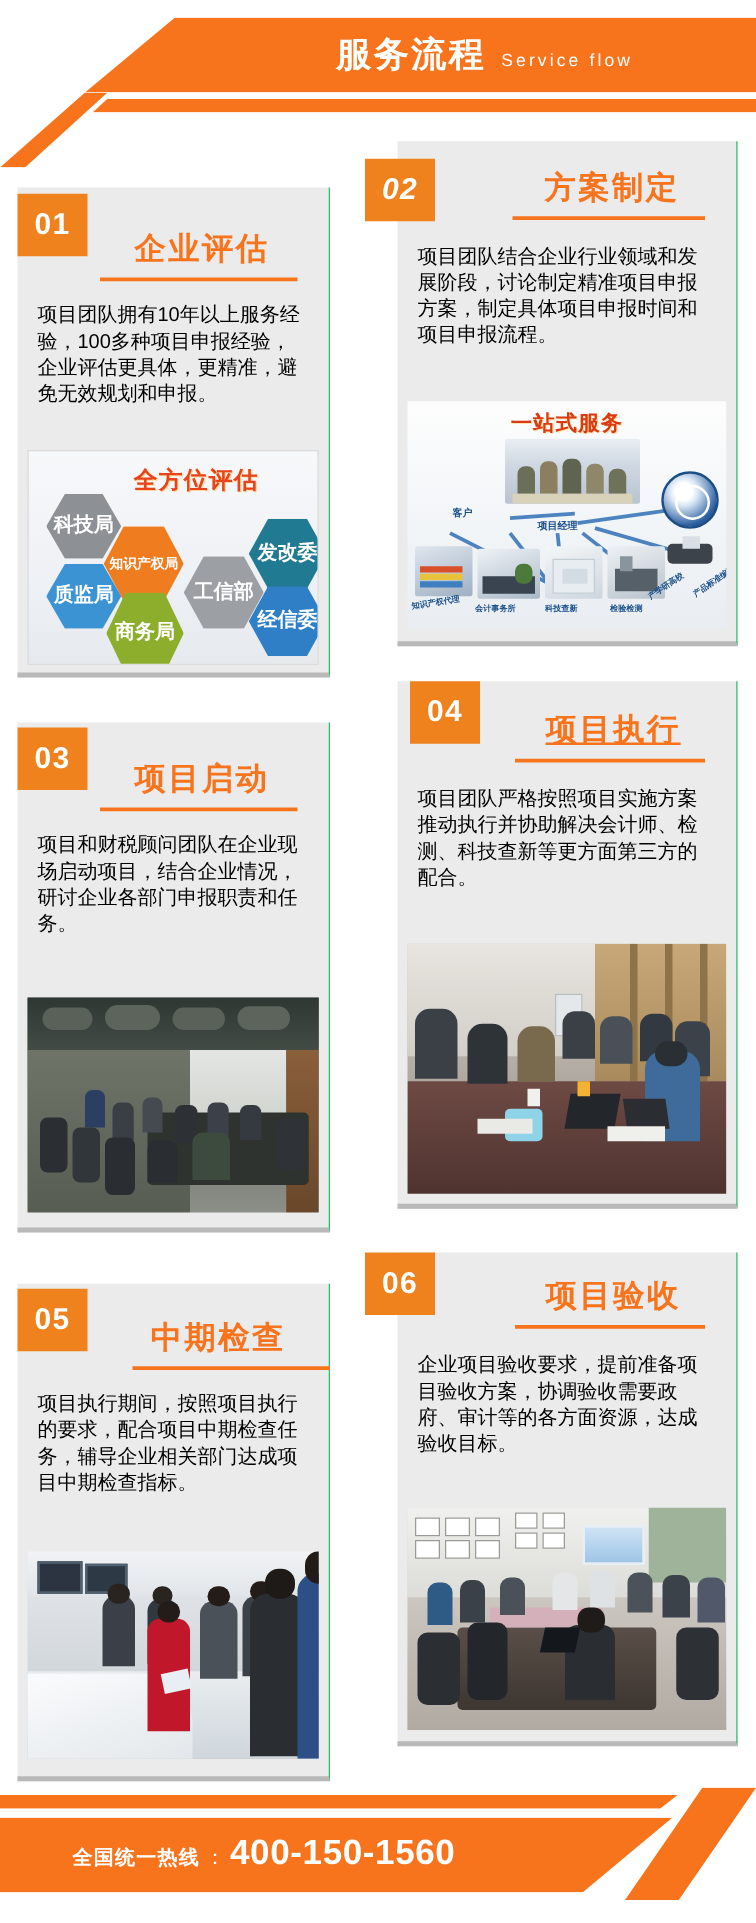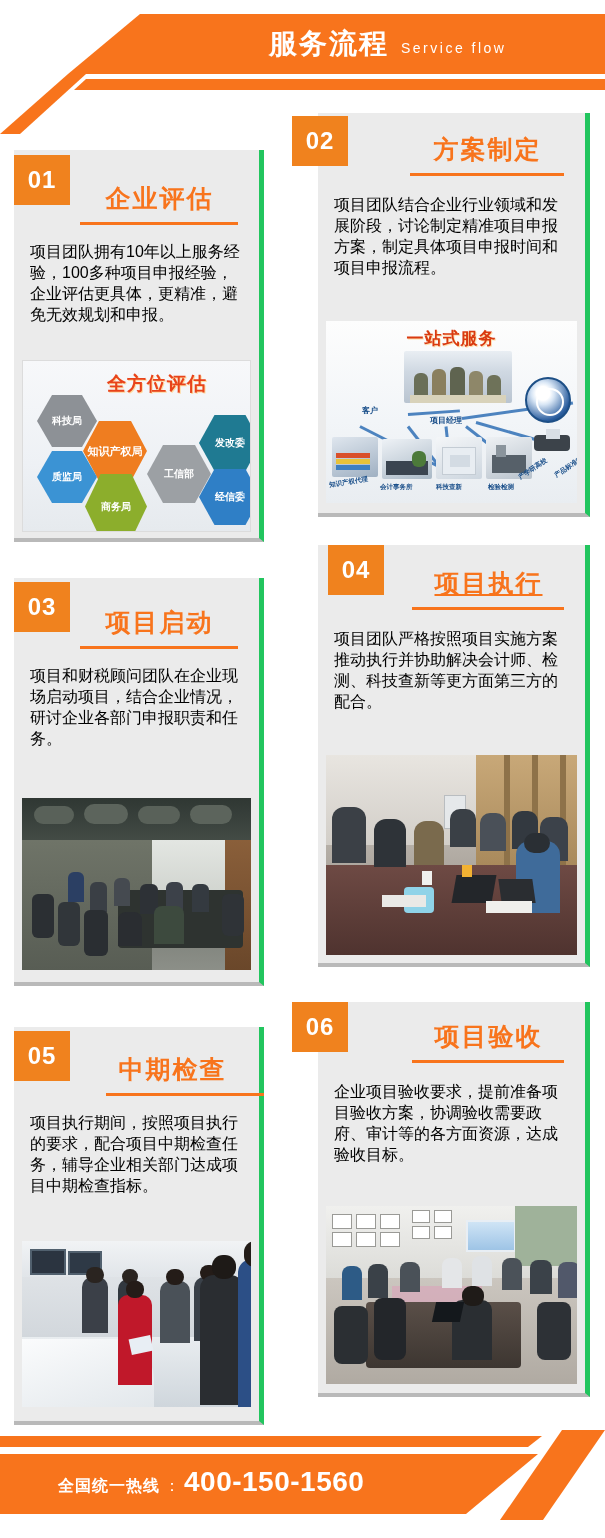--- a/index.html
+++ b/index.html
@@ -60,21 +60,21 @@
   }
   .hdr-en {
     font-size: 14px; letter-spacing: 2.5px; font-weight: normal;
     line-height: 40px;
   }
 
   
   .card {
     position: absolute;
     background: #ebebeb;
-    border-right: 5px solid #22c55e;
+    border-right: 1px solid #22c55e;
     border-bottom: 4px solid #b9b9b9;
   }
   .badge {
     position: absolute;
     width: 56px; height: 50px;
     background: #f0821e;
     color: #ffffff;
     font-size: 24px; font-weight: bold;
     display: flex; align-items: center; justify-content: center;
     letter-spacing: 1px;
@@ -99,21 +99,21 @@
   .card-r { left: 318px; width: 272px; }
 
   #card1 { top: 150px; height: 392px; }
   #card2 { top: 113px; height: 404px; }
   #card3 { top: 578px; height: 408px; }
   #card4 { top: 545px; height: 422px; }
   #card5 { top: 1027px; height: 398px; }
   #card6 { top: 1002px; height: 395px; }
 
   #badge1 { left: 14px; top: 155px; }
-  #badge2 { left: 292px; top: 116px; }
+  #badge2 { left: 292px; top: 127px; font-style: italic; }
   #badge3 { left: 14px; top: 582px; }
   #badge4 { left: 292px; top: 545px; margin-left: 36px; }
   #badge5 { left: 14px; top: 1031px; }
   #badge6 { left: 292px; top: 1002px; }
 
   .card-inner { position: relative; width: 100%; height: 100%; }
   .title-row { position: absolute; left: 0; right: 0; }
   .body-row { position: absolute; left: 16px; right: 16px; }
 
   
@@ -132,21 +132,21 @@
     letter-spacing: 1px;
     text-shadow: 1px 1px 0 #ffd9a0;
     white-space: nowrap;
   }
   .hex {
     position: absolute;
     width: 60px; height: 52px;
     -webkit-clip-path: polygon(25% 0, 75% 0, 100% 50%, 75% 100%, 25% 100%, 0 50%);
     clip-path: polygon(25% 0, 75% 0, 100% 50%, 75% 100%, 25% 100%, 0 50%);
     display: flex; align-items: center; justify-content: center;
-    color: #ffffff; font-weight: bold; font-size: 10px;
+    color: #ffffff; font-weight: bold; font-size: 16px;
     line-height: 1.15; text-align: center;
   }
 
   
   .photo {
     position: absolute;
     left: 8px; right: 8px;
     overflow: hidden;
     background: #cfd4d8;
   }

